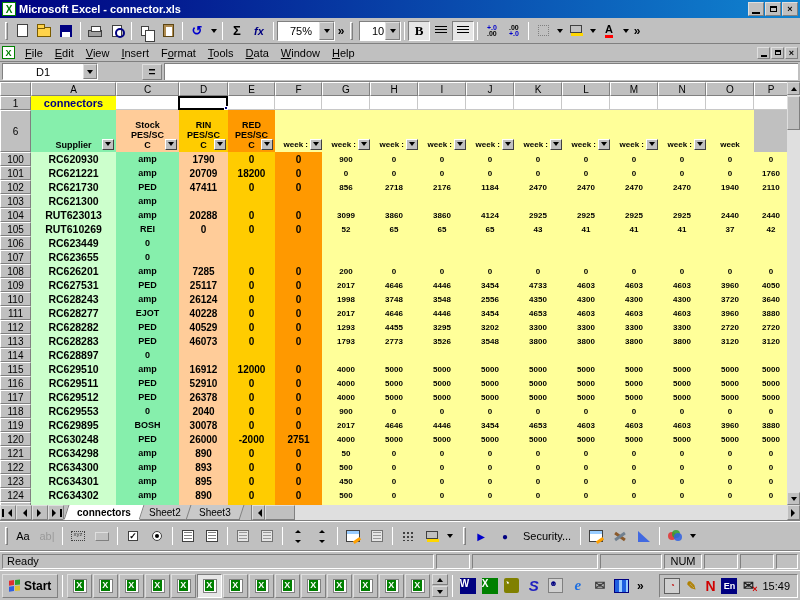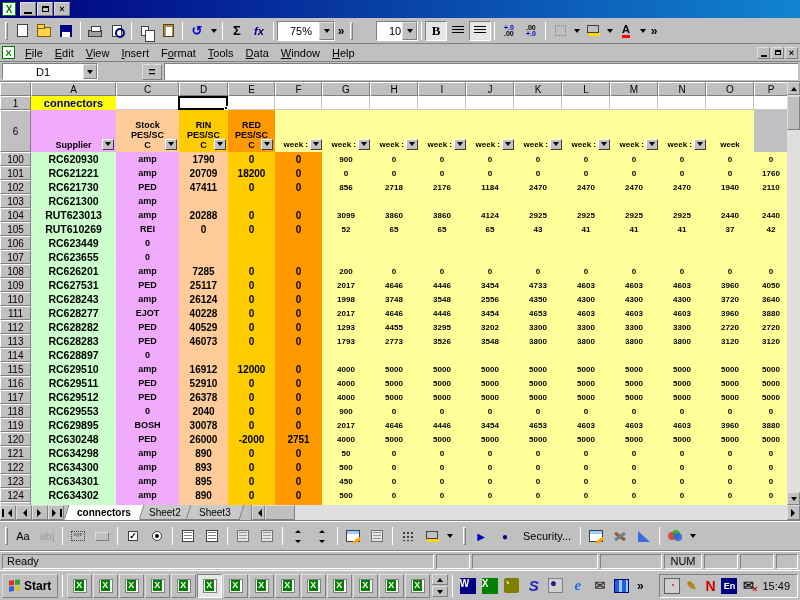--- a/index.html
+++ b/index.html
@@ -78,21 +78,21 @@
   .sheet { position:absolute; left:0; top:82px; width:800px; height:423px; background:#c0c0c0; overflow:hidden; }
   .g-row { display:grid; grid-template-columns:31px 85px 63px 49px 47px 47px repeat(9,48px) 34px; width:788px; }
   .hcell { background:#c0c0c0; border-top:1px solid #fff; border-left:1px solid #fff; border-right:1px solid #808080; border-bottom:1px solid #808080; display:flex; align-items:center; justify-content:center; font-size:10px; color:#000; }
   .col-header-row { height:14px; }
   .row1 { height:14px; position:relative; }
   .row6 { height:42px; }
   .cell { display:flex; align-items:center; justify-content:center; font-weight:bold; overflow:hidden; white-space:nowrap; }
   .wcell { background:#fff; border-right:1px solid #c8c8c8; border-bottom:1px solid #c8c8c8; }
   .c-title { background:#ffff00; color:#000080; font-size:11px; }
   .c-id { background:#ccffcc; font-size:10.5px; }
-  .c-sup { background:#f0abfc; font-size:9px; }
+  .c-sup { background:#86efac; font-size:9px; }
   .c-stock { background:#ffcc99; font-size:10px; }
   .c-rin { background:#ffcc00; font-size:10px; }
   .c-red { background:#ff9900; font-size:10px; }
   .c-week { background:#ffff99; font-size:8px; }
   .c-p .inner { min-width:48px; text-align:center; }
   .grid-rows { height:353px; overflow:hidden; }
   .data-row { height:14px; }
   .hdr6 { position:relative; font-size:9px; font-weight:bold; flex-direction:column; justify-content:flex-end; padding-bottom:2px; line-height:10px; }
   .dd { width:12px; height:11px; background:#c0c0c0; border-top:1px solid #fff; border-left:1px solid #fff; border-right:1px solid #404040; border-bottom:1px solid #404040; display:flex; align-items:center; justify-content:center; flex:none; }
   .dd .tri-d { border-width:3px; border-top-width:4px; margin-top:2px; }
@@ -179,20 +179,21 @@
   .ti-lang { background:#000080; color:#fff; font-size:9px; }
   .ti-mail { color:#202020; font-size:13px; position:relative; }
   .ti-mail::after { content:"×"; position:absolute; right:-1px; bottom:0px; color:#d00000; font-size:9px; }
   .clock { font-size:11px; padding:0 3px; }
 </style>
 </head>
 <body>
 
 <div class="titlebar">
   <div class="app-icon">X</div>
+  <div class="title-text">Microsoft Excel - connector.xls</div>
   <div class="winbtn raised2">
       <div class="glyph-min"></div>
     </div>
   <div class="winbtn raised2">
       <div class="glyph-restore"></div>
     </div>
   <div class="winbtn raised2">×</div>
 </div>
 
 <div class="toolbar">
@@ -237,21 +238,21 @@
   <div class="tsep"></div>
   <div class="combo" style="width:58px;">
     <span class="val">75%</span>
     <span class="cbtn raised2">
         <span class="tri-d"></span>
       </span>
   </div>
   <div class="chev">»</div>
 
   <div class="drag-handle"></div>
-  <div class="combo" style="width:42px; margin-left:20px;">
+  <div class="combo" style="width:42px; margin-left:3px;">
     <span class="val">10</span>
     <span class="cbtn raised2">
         <span class="tri-d"></span>
       </span>
   </div>
   <div class="tsep"></div>
   <div class="tbtn pressed">
       <span class="bold-g">B</span>
     </div>
   <div class="tbtn">

